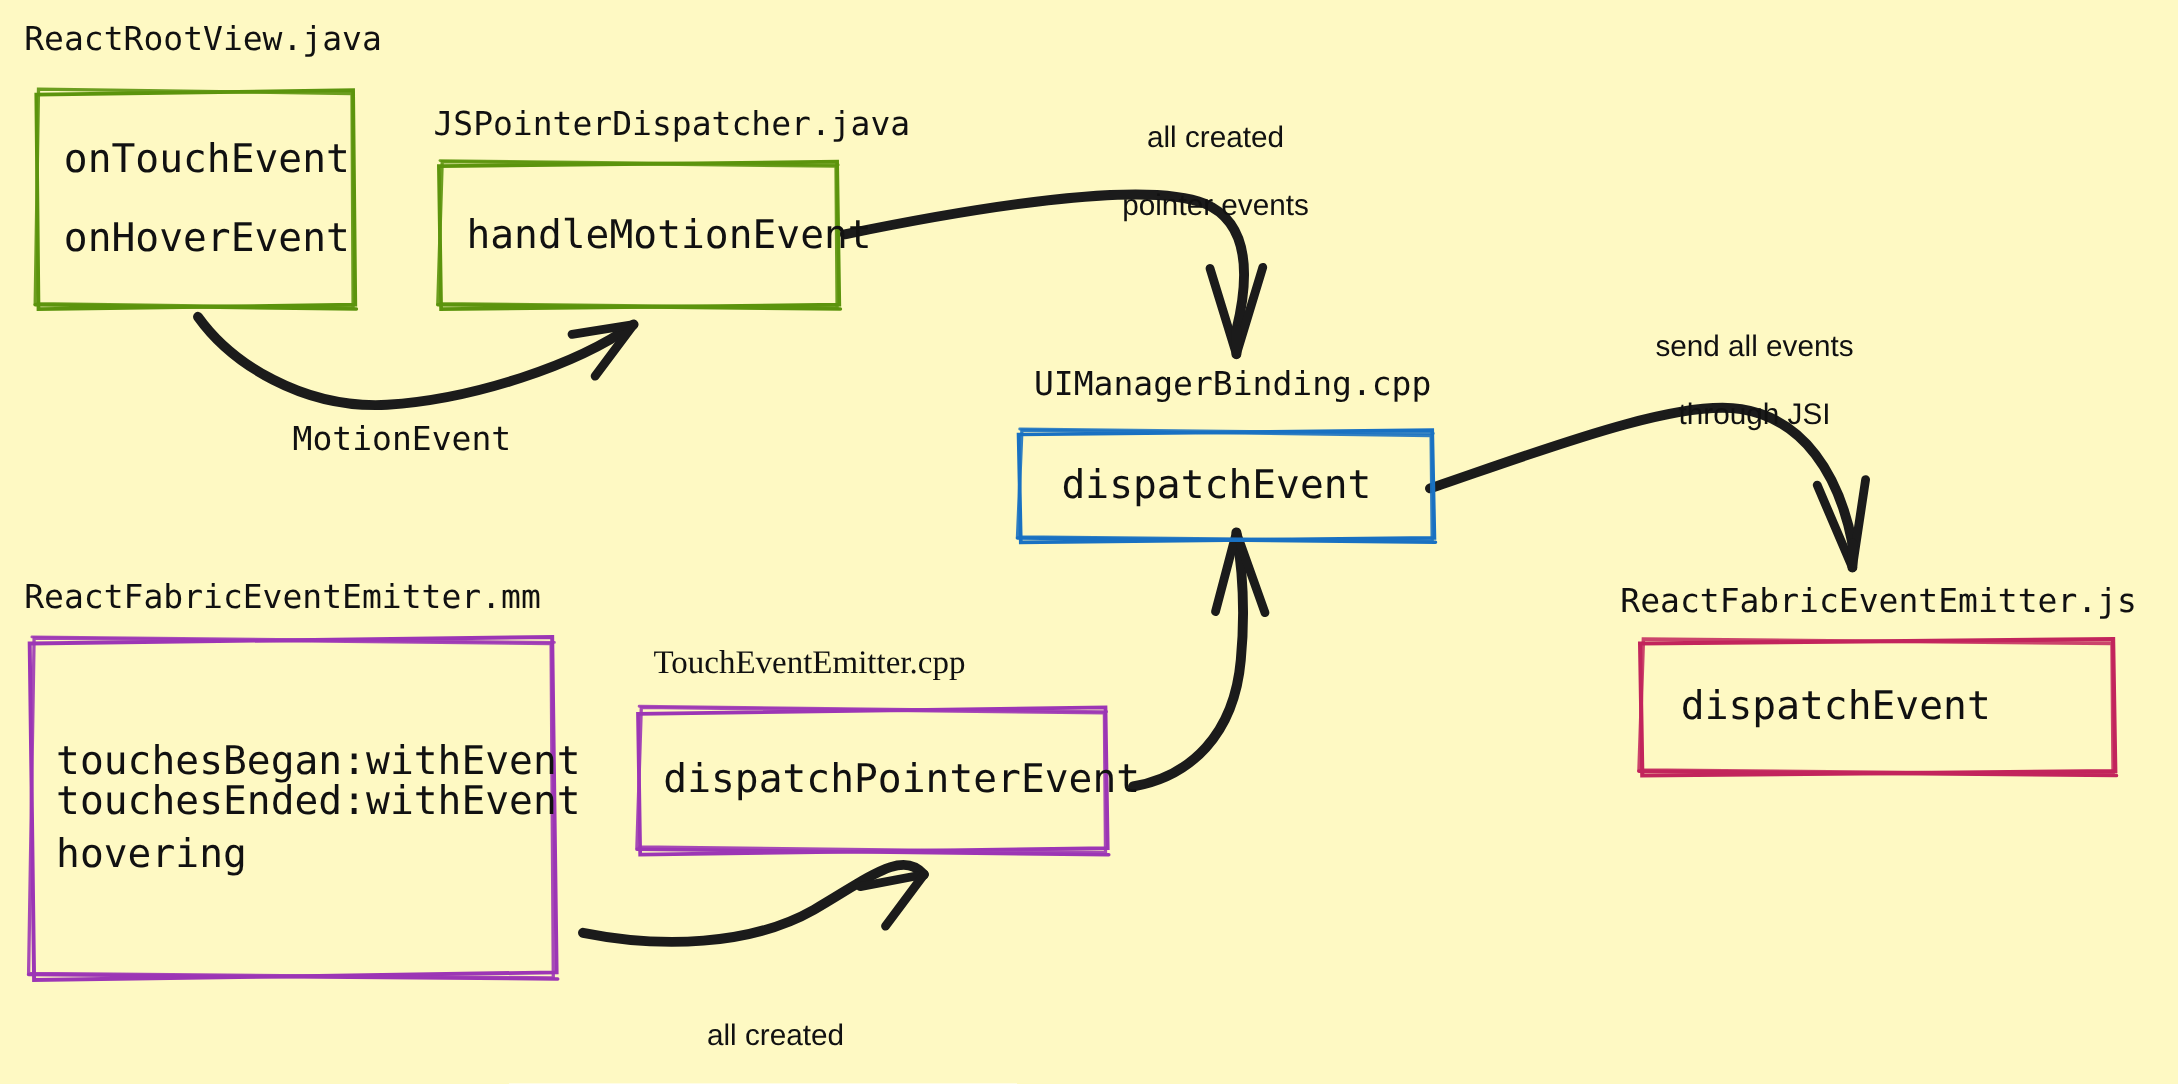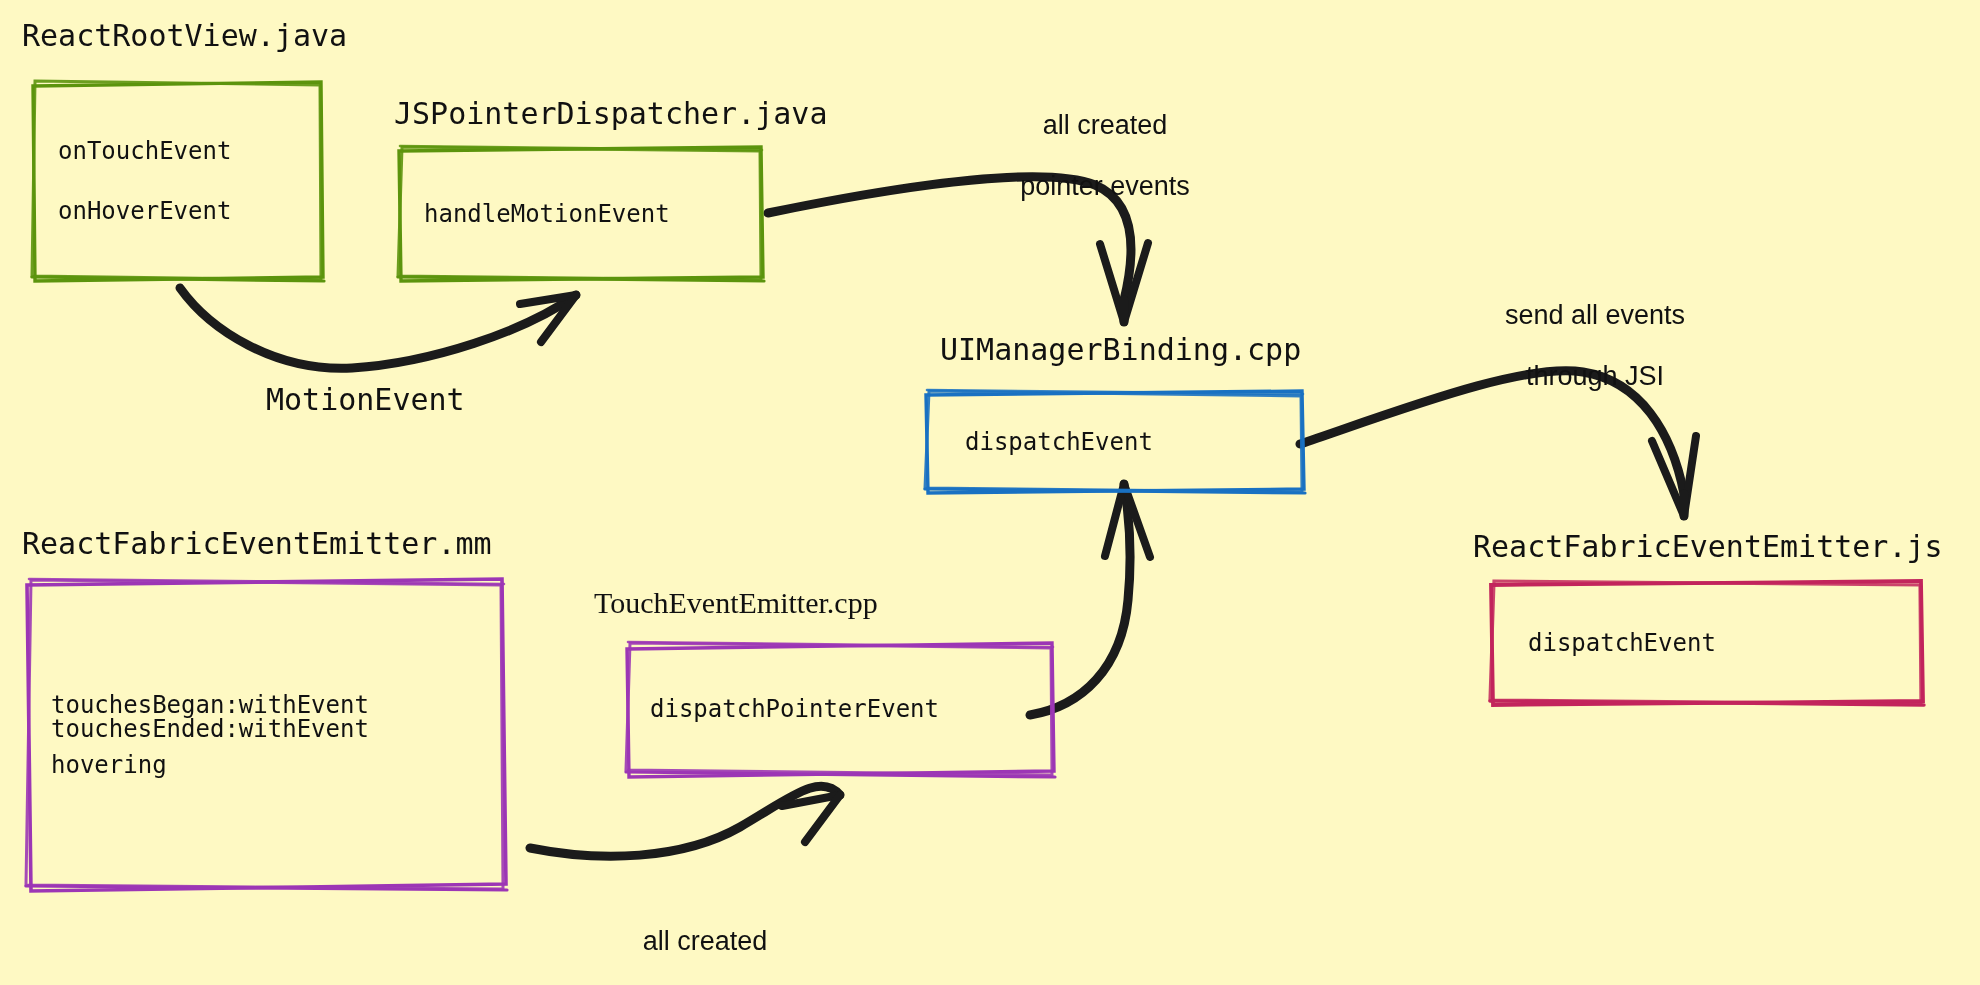--- a/index.html
+++ b/index.html
@@ -42,21 +42,21 @@
     position: absolute;
     left: 0; top: 0; right: 0; bottom: 0;
     display: flex;
     flex-direction: column;
     justify-content: center;
     padding-left: 26px;
     box-sizing: border-box;
   }
   .hbox .row {
     font-family: "DejaVu Sans Mono", "Liberation Mono", monospace;
-    font-size: 24px;
+    font-size: 36px;
     color: #111111;
     white-space: nowrap;
     line-height: 1.0;
   }
 
   
   .ann {
     position: absolute;
     font-family: "Liberation Sans", "DejaVu Sans", sans-serif;
     font-size: 27px;
@@ -195,21 +195,21 @@
       <path d="M11,316 L 492,320" fill="none" stroke="#9c36b5" stroke-width="3.2" stroke-linecap="round"></path>
       <path d="M14,9 L 489,14" fill="none" stroke="#9c36b5" stroke-width="2.6" stroke-linecap="round" opacity="0.85"></path>
     </svg>
     <div class="rows" style="padding-left:26px;">
       <div class="row" style="">touchesBegan:withEvent</div>
       <div class="row" style="margin-bottom:12px;">touchesEnded:withEvent</div>
       <div class="row">hovering</div>
     </div>
   </div>
 
-  <div class="hbox" style="left:626px; top:643px; width:427px; height:132px;">
+  <div class="hbox" style="left:579px; top:643px; width:427px; height:132px;">
     <svg width="447" height="152" viewBox="0 0 447 152" xmlns="http://www.w3.org/2000/svg">
       <path d="M11,16 L 436,10 L 438,138 L 13,144 Z" fill="none" stroke="#9c36b5" stroke-width="3.4" stroke-linecap="round"></path>
       <path d="M14,10 L 435,15 L 436,142 L 10,137 Z" fill="none" stroke="#9c36b5" stroke-width="3.0" stroke-linecap="round" opacity="0.9"></path>
       <path d="M10,139 L 439,144" fill="none" stroke="#9c36b5" stroke-width="3.2" stroke-linecap="round"></path>
       <path d="M12,9 L 437,14" fill="none" stroke="#9c36b5" stroke-width="2.6" stroke-linecap="round" opacity="0.85"></path>
     </svg>
     <div class="rows" style="padding-left:24px;">
       <div class="row">dispatchPointerEvent</div>
     </div>
   </div>

